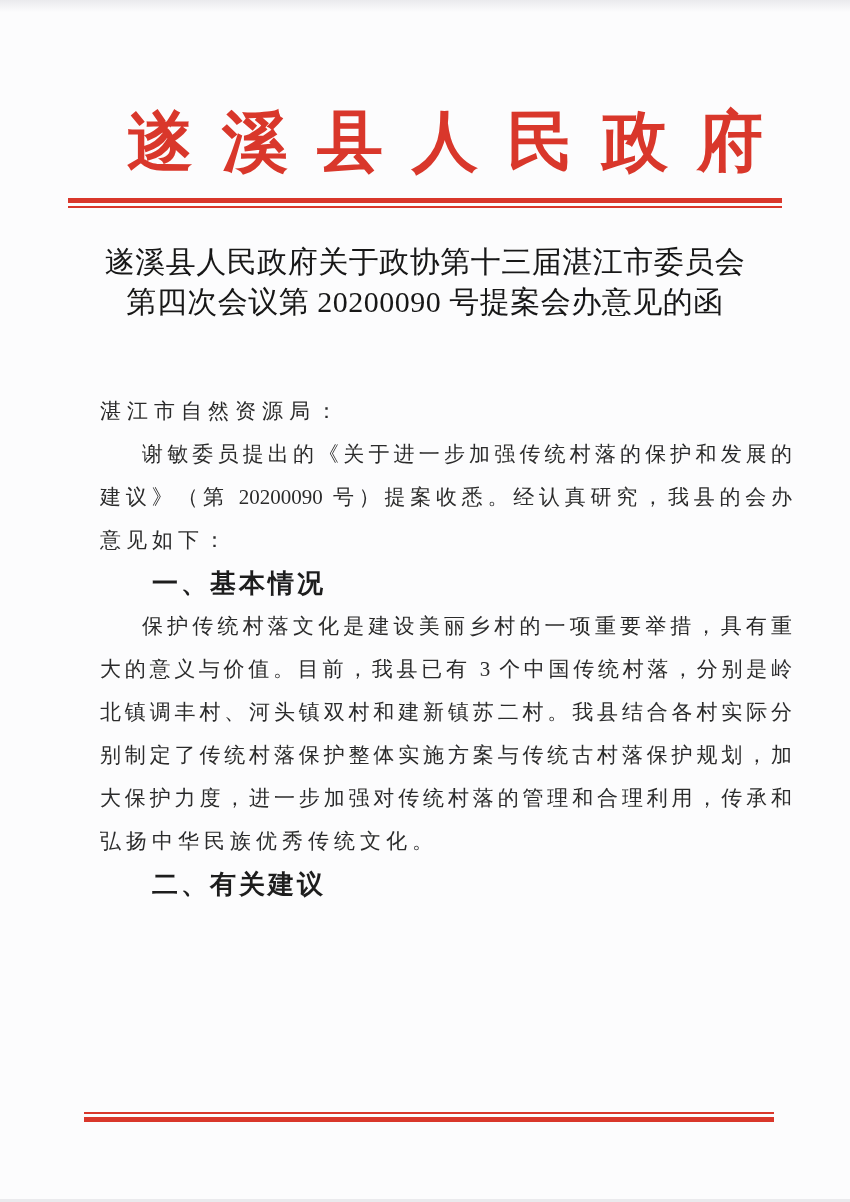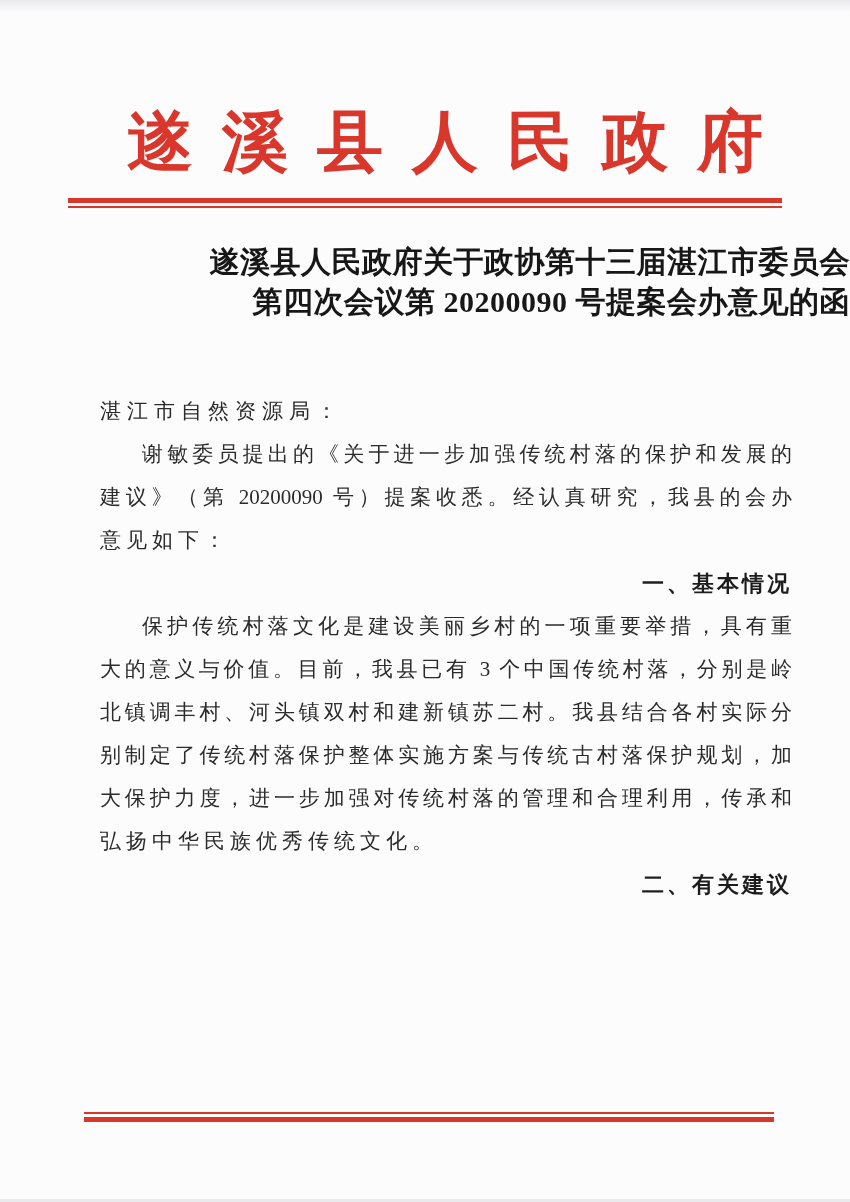--- a/index.html
+++ b/index.html
@@ -54,24 +54,24 @@
     width: 714px;
     height: 3px;               
     margin: 20px auto 0;
     border-top: 5px solid var(--red, #d9372b);
     border-bottom: 2px solid var(--red, #d9372b);
   }
 
   
   .doc-title {
     margin-top: 34px;
-    text-align: right;
+    text-align: center;
     font-size: 30px;
     line-height: 40px;
-    font-weight: 700;
+    font-weight: 400;
     color: #171717;
     letter-spacing: 0.5px;
   }
 
   
   .body-text {
     margin-top: 68px;
     padding: 0 58px 0 100px;
     font-size: 21px;
     color: #2b2b2b;
@@ -97,27 +97,26 @@
     text-align-last: left;
     letter-spacing: 5px;
   }
   
   .para.continued .line:last-child {
     text-align-last: justify;
     letter-spacing: normal;
   }
   .sec-heading {
     margin: 0;
-    font-size: 22px;
+    font-size: 26px;
     font-weight: 700;
     text-indent: 2em;
     letter-spacing: 3px;
     color: #1d1d1d;
     font-family: "DejaVu Sans", "Liberation Sans", sans-serif;
-    text-align: right;
   }
 
   
   .rule-bottom {
     position: absolute;
     top: 1112px;
     left: 84px;
     width: 690px;
     height: 3px;               
     border-top: 2px solid var(--red, #d9372b);

